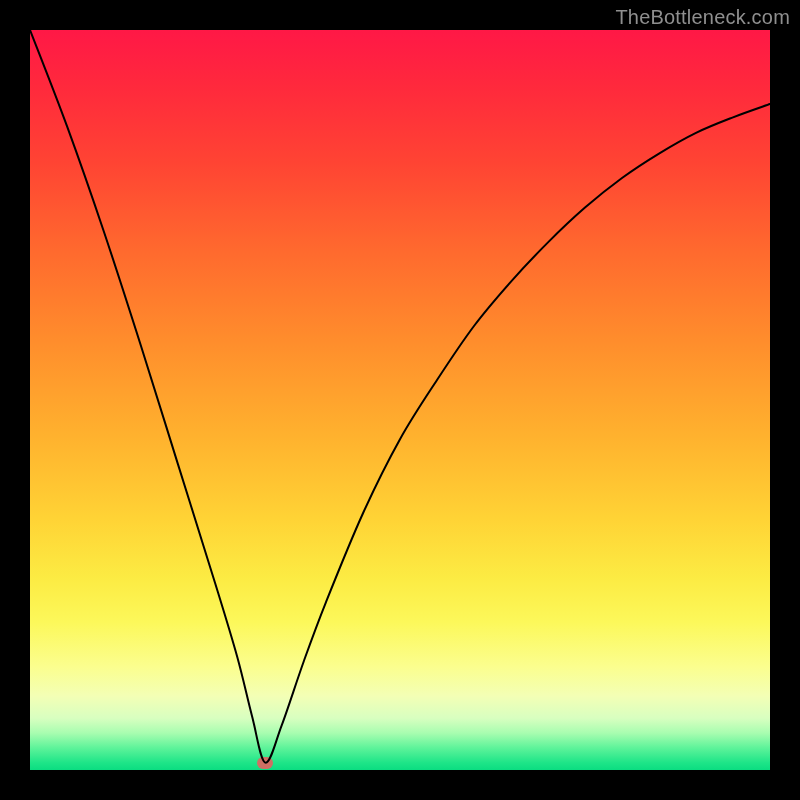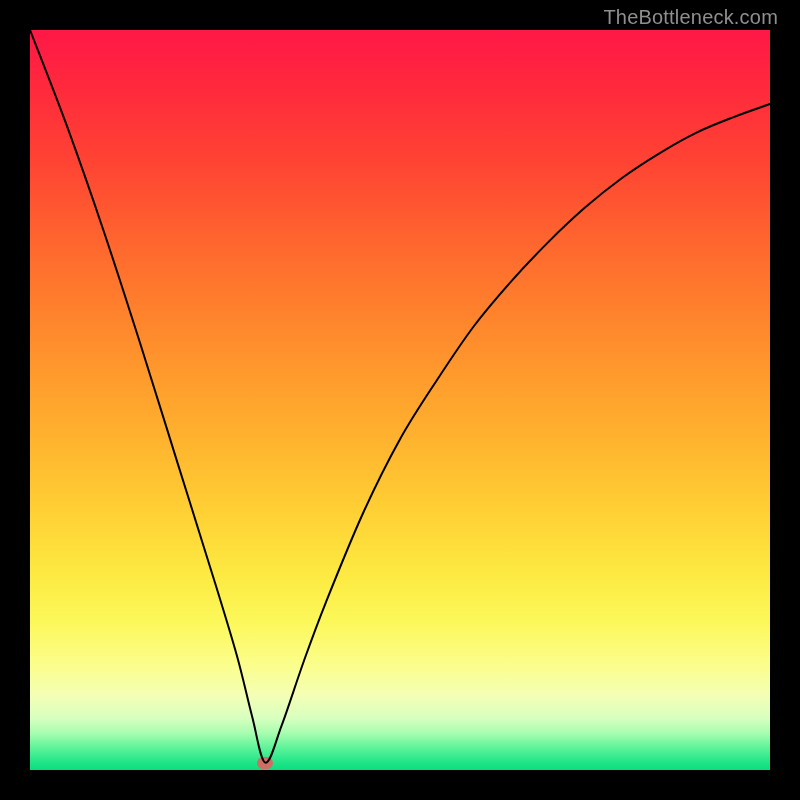--- a/index.html
+++ b/index.html
@@ -54,21 +54,21 @@
     position: absolute;
     left: 0;
     top: 0;
     width: 740px;
     height: 740px;
     pointer-events: none;
   }
   .watermark {
     position: absolute;
     top: 6px;
-    right: 22px;
+    right: 10px;
     color: #8f8f8f;
     font-size: 20px;
     font-weight: 500;
     letter-spacing: 0.2px;
     margin-left: 37px;
   }
 </style>
 </head>
 <body>
 

